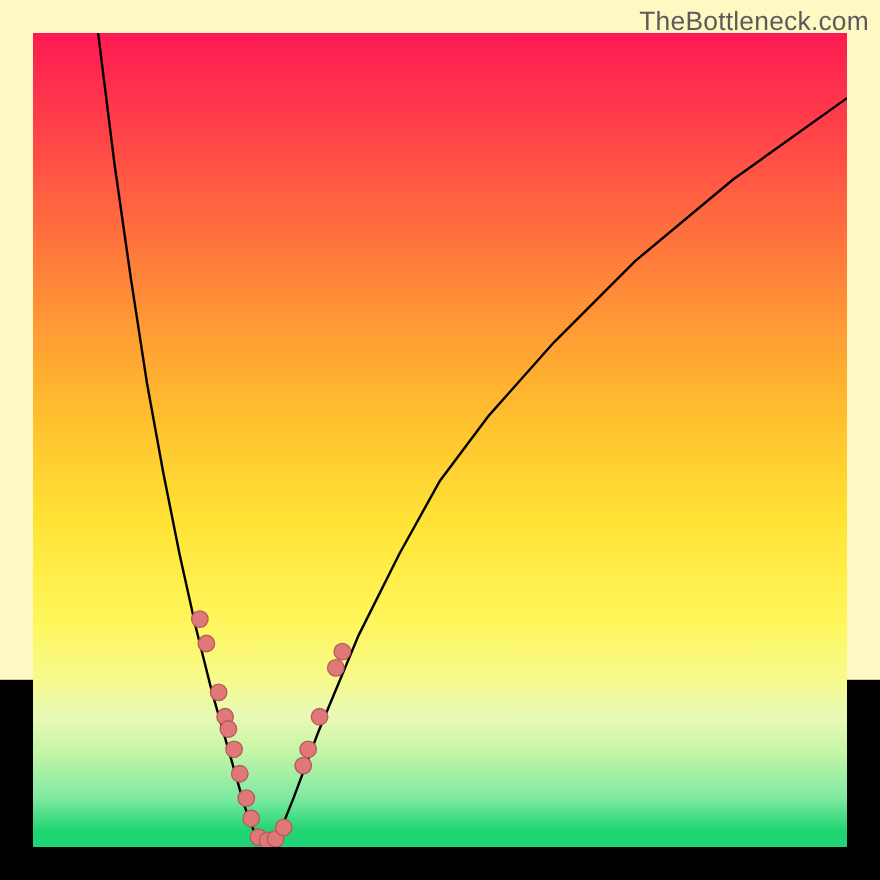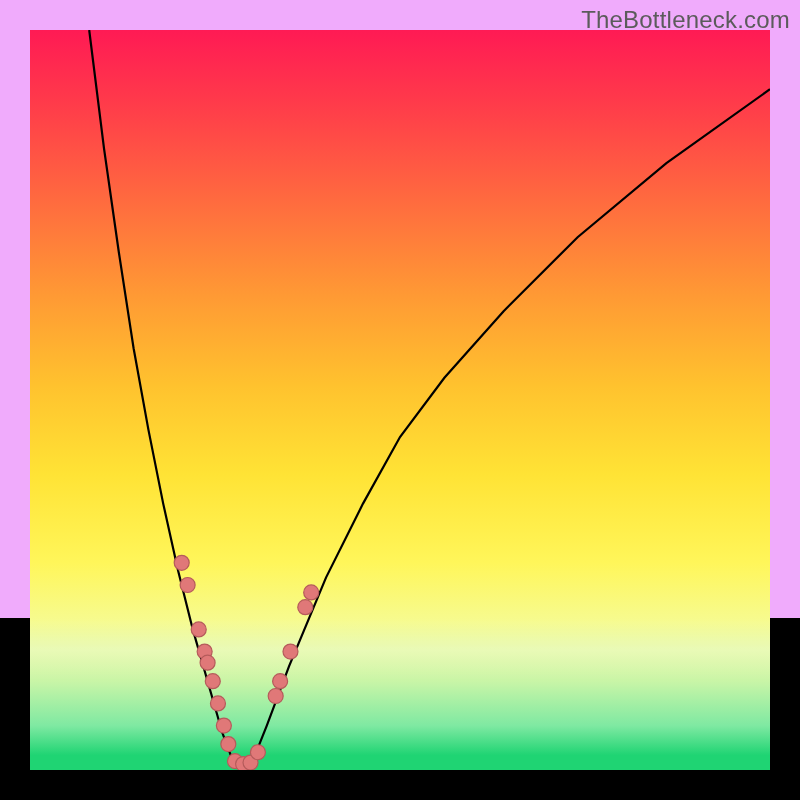--- a/index.html
+++ b/index.html
@@ -1,21 +1,21 @@
 <!DOCTYPE html>
 <html><head>
 <meta charset="utf-8">
 <style>
   * { margin: 0; padding: 0; box-sizing: border-box; }
   html, body { width: 800px; height: 800px; overflow: hidden; background: #000; }
   .stage {
     position: relative;
     width: 800px;
     height: 618px;
-    background: #f0abfc;
+    background: #fef9c3;
   }
   .watermark {
     position: absolute;
     top: 6px;
     right: 10px;
     font-family: Arial, Helvetica, sans-serif;
     font-size: 24px;
     font-weight: 500;
     color: #5b5b5b;
     letter-spacing: 0.2px;

